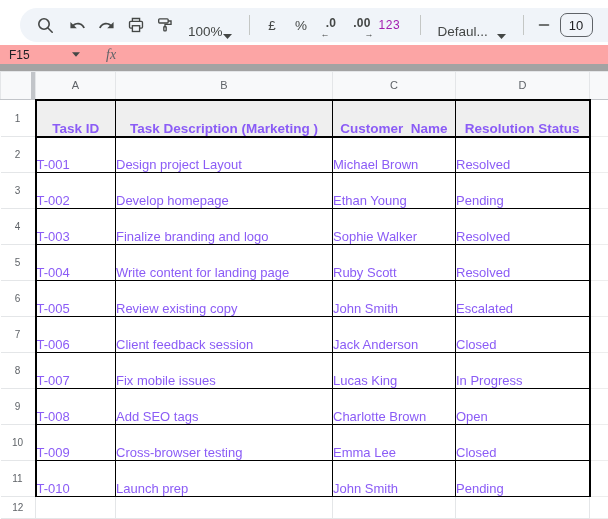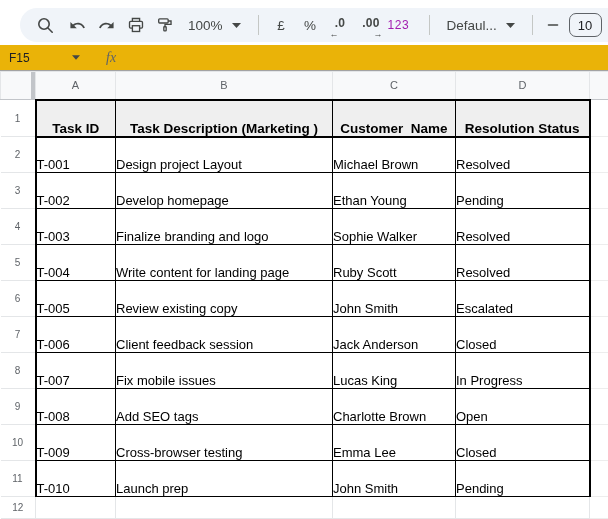--- a/index.html
+++ b/index.html
@@ -17,39 +17,39 @@
     display:flex; align-items:center; padding-left:11px; gap:2px;
   }
   .tb-btn {
     width:27px; height:27px; border-radius:50%; flex:0 0 auto;
     display:flex; align-items:center; justify-content:center;
     color:#444746; cursor:pointer;
   }
   .tb-sep { width:1px; height:20px; background:#c4c7c5; margin:0 7px; flex:0 0 auto; }
   .tb-text { font-size:13.5px; color:#444746; }
   .zoom-ctl, .font-ctl {
-    display:flex; align-items:center; gap:9px; padding:0 8px; height:27px;
+    display:flex; align-items:flex-end; padding:0 8px; height:27px;
     border-radius:14px; cursor:pointer; flex:0 0 auto;
   }
   .sym { font-size:13.5px; }
   .dec-btn { position:relative; width:29px; height:27px; display:flex; justify-content:center; color:#444746; cursor:pointer; flex:0 0 auto; }
   .dec-main { font-size:12px; font-weight:600; margin-top:4px; letter-spacing:.3px; }
   .dec-arrow { position:absolute; bottom:0px; font-size:9px; line-height:1; }
   .dec-arrow.left { left:4px; } .dec-arrow.right { right:3px; }
   .fmt-123 { font-size:12px; letter-spacing:.5px; width:32px; }
   .size-box {
     width:33px; height:24px; border:1.5px solid #5f6368; border-radius:7px;
     display:flex; align-items:center; justify-content:center;
     font-size:13px; color:#202124; background:transparent; margin:0 3px; flex:0 0 auto; cursor:text;
   }
 
   
   .formula-bar {
     position:absolute; top:45px; left:0; width:608px; height:26px;
-    background:#eab308; border-bottom:1px solid #a3a3a3;
+    background:#fca5a5; border-bottom:7px solid #a3a3a3;
     display:flex; align-items:center;
   }
   .name-box {
     width:88px; display:flex; align-items:center; justify-content:space-between;
     padding:0 8px 0 9px; cursor:pointer;
   }
   .name-box span { font-size:12px; color:#202124; }
   .fx { margin-left:18px; font-family:Liberation Serif, serif; font-style:italic; font-size:14px; color:#5f6368; }
 
   
@@ -62,21 +62,21 @@
   .col-h {
     background:#f8f9fa; border:1px solid #e4e6e8; border-bottom:1px solid #c2c5c9;
     font-size:11px; color:#5f6368; text-align:center; vertical-align:middle;
   }
   .corner { background:#f8f9fa; border:1px solid #e4e6e8; border-bottom:1px solid #c2c5c9; position:relative; }
   .corner-bar { position:absolute; right:0; top:0; bottom:0; width:4px; background:#c2c5c9; }
   .gut {
     background:#ffffff; border-top:1px solid #e4e6e8; border-bottom:1px solid #e4e6e8;
     font-size:10px; color:#5f6368; text-align:center; vertical-align:middle;
   }
-  .hc, .dc { border:1px solid #000; background:#fff; vertical-align:bottom; color:#000000; white-space:pre; }
+  .hc, .dc { border:1px solid #000; background:#fff; vertical-align:bottom; color:#8b5cf6; white-space:pre; }
   .hc {
     font-weight:bold; font-size:13.5px; text-align:center;
     padding:0 0 6px 0; background:#efefef;
     border-top-width:2px; border-bottom-width:2px;
   }
   .dc { font-size:13px; text-align:left; padding:0 0 6px 4px;margin-top:9px; }
   .c0 { border-left-width:2px; }
   .c3 { border-right-width:2px; }
   .ecol { background:#fff; border:1px solid #ededed; }
   .gc { background:#fff; border:1px solid #e4e6e8; border-top:none; }

